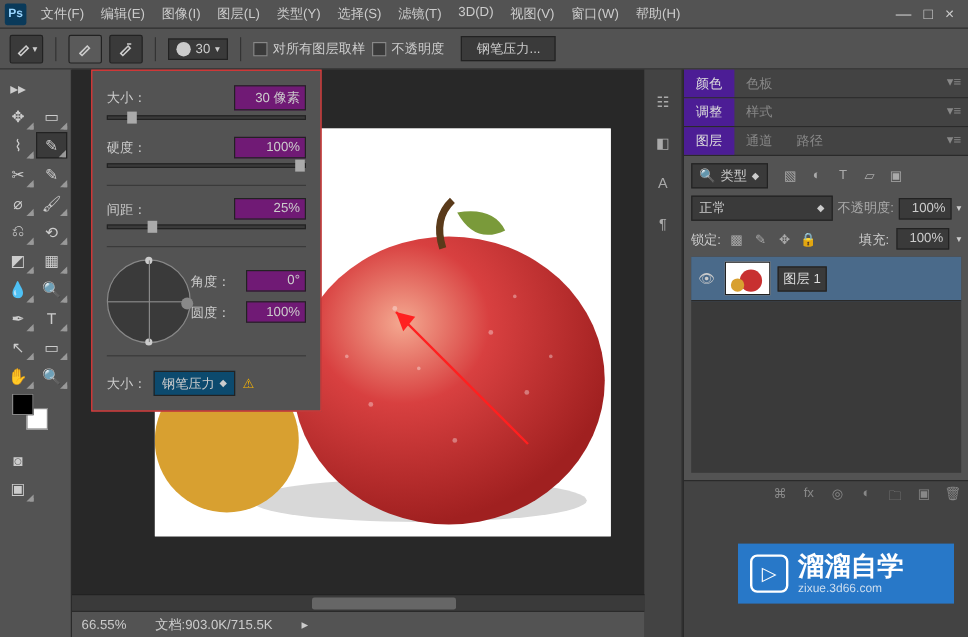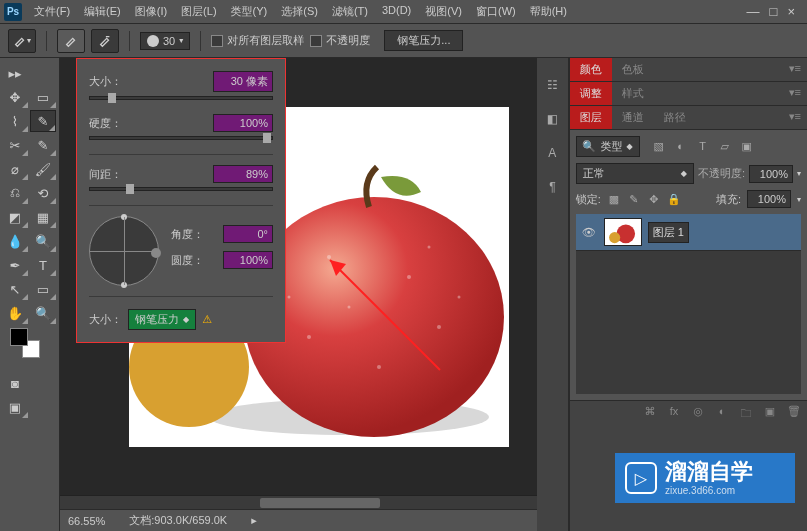--- a/index.html
+++ b/index.html
@@ -39,53 +39,53 @@
   
   .canvas-area { flex: 1; background: #282828; display: flex; flex-direction: column; position: relative; }
   .canvas-viewport { flex: 1; display: flex; align-items: center; justify-content: center; overflow: hidden; }
   .canvas { width: 380px; height: 340px; background: #fff; position: relative; margin-left: 40px; }
   .canvas svg { width: 100%; height: 100%; }
   .scrollbar-h { height: 14px; background: #3a3a3a; border-top: 1px solid #222; display: flex; align-items: center; }
   .scroll-thumb { background: #666; height: 10px; width: 120px; margin-left: 200px; border-radius: 2px; }
   .statusbar { height: 22px; background: #535353; display: flex; align-items: center; padding: 0 8px; gap: 24px; border-top: 1px solid #2a2a2a; font-size: 11px; }
   
   
-  .brush-panel { position: absolute; top: 58px; left: 76px; width: 210px; background: #535353; border: 1px solid #e33; padding: 12px; z-index: 20; }
+  .brush-panel { position: absolute; top: 58px; left: 76px; width: 192px; background: #535353; border: 1px solid #e33; padding: 12px; z-index: 20; }
   .bp-row { display: flex; align-items: center; margin-bottom: 4px; gap: 8px; }
   .bp-label { width: 40px; }
   .bp-value { background: #701a75; border: 1px solid #222; padding: 2px 4px; width: 60px; text-align: right; margin-left: auto; }
   .bp-slider { height: 4px; background: #3a3a3a; border: 1px solid #222; position: relative; margin-bottom: 14px; }
   .bp-slider::after { content: ''; position: absolute; width: 8px; height: 10px; background: #aaa; top: -4px; }
   .bp-slider.s30::after { left: 10%; }
   .bp-slider.s100::after { left: 95%; }
   .bp-slider.s25::after { left: 20%; }
   .bp-divider { border-top: 1px solid #3a3a3a; margin: 10px 0; }
-  .bp-angle-section { display: flex; gap: 12px; align-items: center; }
+  .bp-angle-section { display: flex; gap: 0; align-items: center; }
   .angle-circle { width: 70px; height: 70px; border: 1px solid #888; border-radius: 50%; position: relative; background: #3a3a3a; }
   .angle-circle::before { content: ''; position: absolute; width: 100%; height: 1px; background: #888; top: 50%; left: 0; }
   .angle-circle::after { content: ''; position: absolute; width: 1px; height: 100%; background: #888; left: 50%; top: 0; }
   .angle-dot { width: 6px; height: 6px; background: #ccc; border-radius: 50%; position: absolute; }
   .angle-fields { flex: 1; }
   .af-row { display: flex; align-items: center; margin-bottom: 8px; gap: 6px; }
   .af-row .bp-value { width: 50px; }
   .bp-footer { display: flex; align-items: center; gap: 6px; margin-top: 12px; }
-  .bp-select { background: #15803d; border: 1px solid #222; padding: 2px 6px; display: flex; align-items: center; gap: 4px; }
+  .bp-select { background: #0c4a6e; border: 1px solid #222; padding: 2px 6px; display: flex; align-items: center; gap: 4px; }
   .warn-icon { color: #ffb800; }
   
   
   .arrow { position: absolute; top: 240px; left: 310px; width: 140px; height: 140px; z-index: 15; pointer-events: none; }
   
   
   .right { width: 240px; background: #434343; border-left: 1px solid #2a2a2a; display: flex; flex-direction: column; }
   .mini-panel { display:flex; flex-direction:column; width:32px; background:#434343; border-right:1px solid #2a2a2a; padding-top:18px; gap:16px; align-items:center;}
   .mini-icon{width:18px;height:18px;color:#aaa;display:flex;align-items:center;justify-content:center;font-size:12px;}
   .right-wrap{display:flex; width:270px;}
   .panel-tabs { display: flex; background: #434343; border-bottom: 1px solid #2a2a2a; }
   .panel-tab { padding: 4px 10px; color: #888; cursor: pointer; font-size: 11px; }
-  .panel-tab.active { background: #b91c1c; color: #ddd; }
+  .panel-tab.active { background: #4c1d95; color: #ddd; }
   .panel-menu { margin-left:auto; padding:4px 6px; color:#888;}
   .panel-body { background: #535353; padding: 6px; }
   .type-row { display: flex; align-items: center; gap: 6px; margin-bottom: 6px; }
   .type-select { background: #3a3a3a; border: 1px solid #222; padding: 2px 6px; flex: none; display: flex; align-items: center; gap: 4px; }
   .filter-icons { display: flex; gap: 8px; margin-left: 6px; }
   .filter-icons span { color: #aaa; width: 14px; text-align: center; }
   .blend-row { display: flex; align-items: center; gap: 4px; margin-top: 4px; }
   .blend-select { background: #3a3a3a; border: 1px solid #222; padding: 2px 6px; flex: 1; display:flex; align-items:center;}
   .opacity-label{color:#aaa;}
   .opacity-val { background: #3a3a3a; border: 1px solid #222; padding: 2px 4px; width: 44px; text-align: right; }
@@ -263,21 +263,21 @@
               <circle cx="160" cy="190" r="1.5"></circle>
           </g>
         </svg>
       </div>
     </div>
     <div class="scrollbar-h">
       <div class="scroll-thumb"></div>
     </div>
     <div class="statusbar">
       <span>66.55%</span>
-      <span>文档:903.0K/659.0K</span>
+      <span>文档:903.0K/715.5K</span>
       <span>▸</span>
     </div>
   </div>
 
   <div class="right-wrap">
     <div class="mini-panel">
       <div class="mini-icon">☷</div>
       <div class="mini-icon">◧</div>
       <div class="mini-icon">A</div>
       <div class="mini-icon">¶</div>
@@ -372,21 +372,21 @@
   </div>
   <div class="bp-slider s30"></div>
   <div class="bp-row">
     <span class="bp-label">硬度：</span>
     <span class="bp-value">100%</span>
   </div>
   <div class="bp-slider s100"></div>
   <div class="bp-divider"></div>
   <div class="bp-row">
     <span class="bp-label">间距：</span>
-    <span class="bp-value">89%</span>
+    <span class="bp-value">25%</span>
   </div>
   <div class="bp-slider s25"></div>
   <div class="bp-divider"></div>
   <div class="bp-angle-section">
     <div class="angle-circle">
       <div class="angle-dot" style="top:-3px;left:calc(50% - 3px)"></div>
       <div class="angle-dot" style="bottom:-3px;left:calc(50% - 3px)"></div>
       <div class="angle-dot" style="right:-3px;top:calc(50% - 3px);background:#888;width:10px;height:10px;transform:rotate(45deg)"></div>
     </div>
     <div class="angle-fields">

